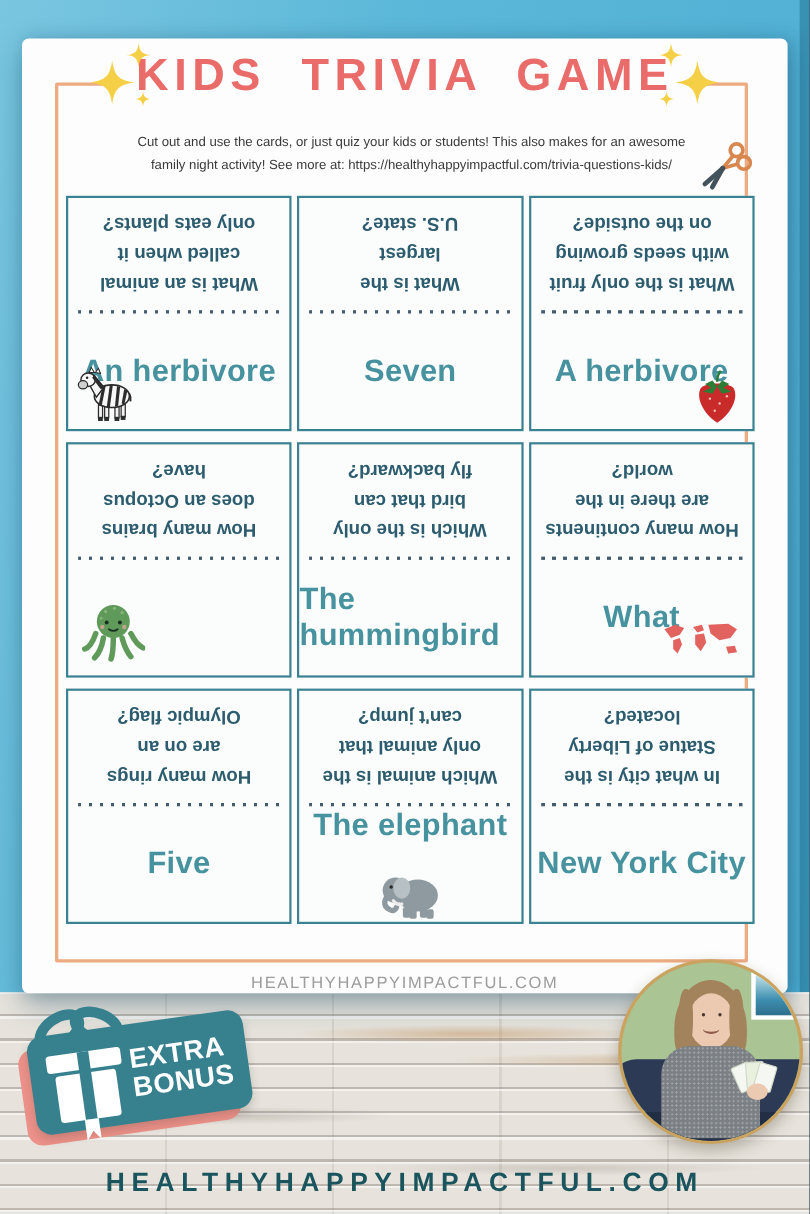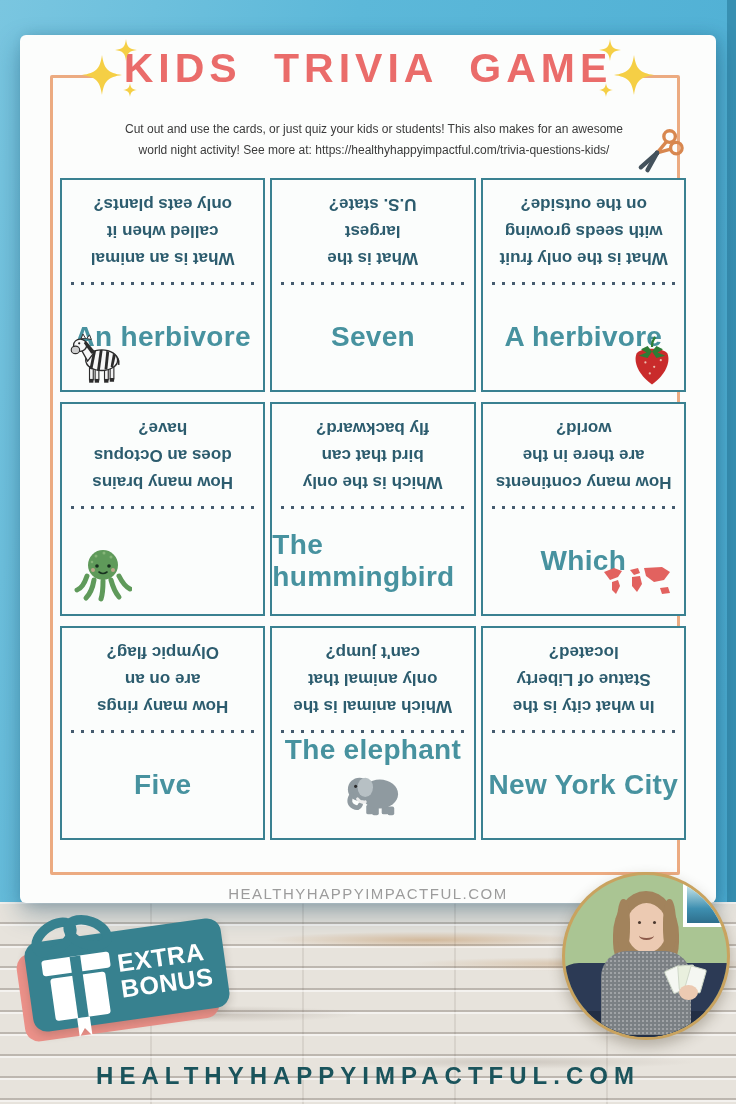--- a/index.html
+++ b/index.html
@@ -67,21 +67,21 @@
   .dots {
     position:absolute; top:102px; left:9px; right:9px; height:3px;
     background:repeating-linear-gradient(90deg,#455b6e 0 3px, transparent 3px 10px);
   }
   .answer {
     position:absolute; top:106px; bottom:2px; left:0; right:0;
     display:flex; align-items:center; justify-content:center;
     font-size:28px; font-weight:bold; letter-spacing:.3px;
     color:var(--answer-teal,#47929f);
   }
-  .answer.col { flex-direction:column; justify-content:flex-start; gap:2px; }
+  .answer.col { flex-direction:column; justify-content:space-between; gap:2px; }
   .icon-slot { line-height:0; }
   .icon-zebra      { position:absolute; left:5px;  bottom:5px;  width:60px; }
   .icon-strawberry { position:absolute; right:10px; bottom:3px; width:44px; }
   .icon-octopus    { position:absolute; left:12px; bottom:12px; width:58px; }
   .icon-world-map  { position:absolute; right:8px; bottom:8px;  width:76px; }
   .icon-elephant   { position:static; width:56px; }
 
   .paper-footer {
     position:absolute; bottom:1px; left:0; right:0; text-align:center;
     font-size:15px; letter-spacing:1.5px; color:#9c9c9c;
@@ -165,21 +165,21 @@
           <path d="M46 2 C47 10 49 12 57 13 C49 14 47 16 46 24 C45 16 43 14 35 13 C43 12 45 10 46 2 Z"></path>
           <path d="M50 46 C50.7 51 52 52.3 57 53 C52 53.7 50.7 55 50 60 C49.3 55 48 53.7 43 53 C48 52.3 49.3 51 50 46 Z"></path>
         </g>
       </svg>
     </div>
 
     <h1 class="title">KIDS TRIVIA GAME</h1>
 
     <div class="subtitle">
       <div>Cut out and use the cards, or just quiz your kids or students! This also makes for an awesome</div>
-      <div>world night activity! See more at: https://healthyhappyimpactful.com/trivia-questions-kids/</div>
+      <div>family night activity! See more at: https://healthyhappyimpactful.com/trivia-questions-kids/</div>
     </div>
 
     <div class="scissors">
       <svg width="48" height="50" viewBox="0 0 50 50">
         <path d="M22 28 L5 43" stroke="#44525c" stroke-width="4.5" stroke-linecap="round" fill="none"></path>
         <path d="M22 28 L12 46" stroke="#44525c" stroke-width="4.5" stroke-linecap="round" fill="none"></path>
         <line x1="22" y1="28" x2="32" y2="16" stroke="#d8874f" stroke-width="3.5"></line>
         <circle cx="35" cy="11" r="6" fill="none" stroke="#d8874f" stroke-width="3.5"></circle>
         <line x1="22" y1="28" x2="36" y2="24" stroke="#d8874f" stroke-width="3.5"></line>
         <circle cx="42" cy="23" r="6" fill="none" stroke="#d8874f" stroke-width="3.5"></circle>
@@ -298,21 +298,21 @@
     </div>
 
   </div>
 
   <div class="card">
     <div class="q">How many continents
 are there in the
 world?</div>
     <div class="dots"></div>
     <div class="answer">
-      <span class="a-text">Which</span>
+      <span class="a-text">What</span>
     </div>
     <span class="icon-slot icon-world-map"><svg viewBox="0 0 76 42" width="100%">
               <g fill="#e2625f">
     <path d="M4 8 L14 4 L22 7 L18 13 L10 16 L7 12 Z"></path>
     <path d="M12 18 L18 16 L20 22 L16 30 L12 26 Z"></path>
     <path d="M30 6 L38 4 L40 9 L34 11 Z"></path>
     <path d="M32 13 L40 12 L42 20 L37 28 L32 22 Z"></path>
     <path d="M44 4 L62 3 L70 8 L64 16 L54 18 L46 12 Z"></path>
     <path d="M60 24 L68 23 L70 29 L62 30 Z"></path>
               </g>

